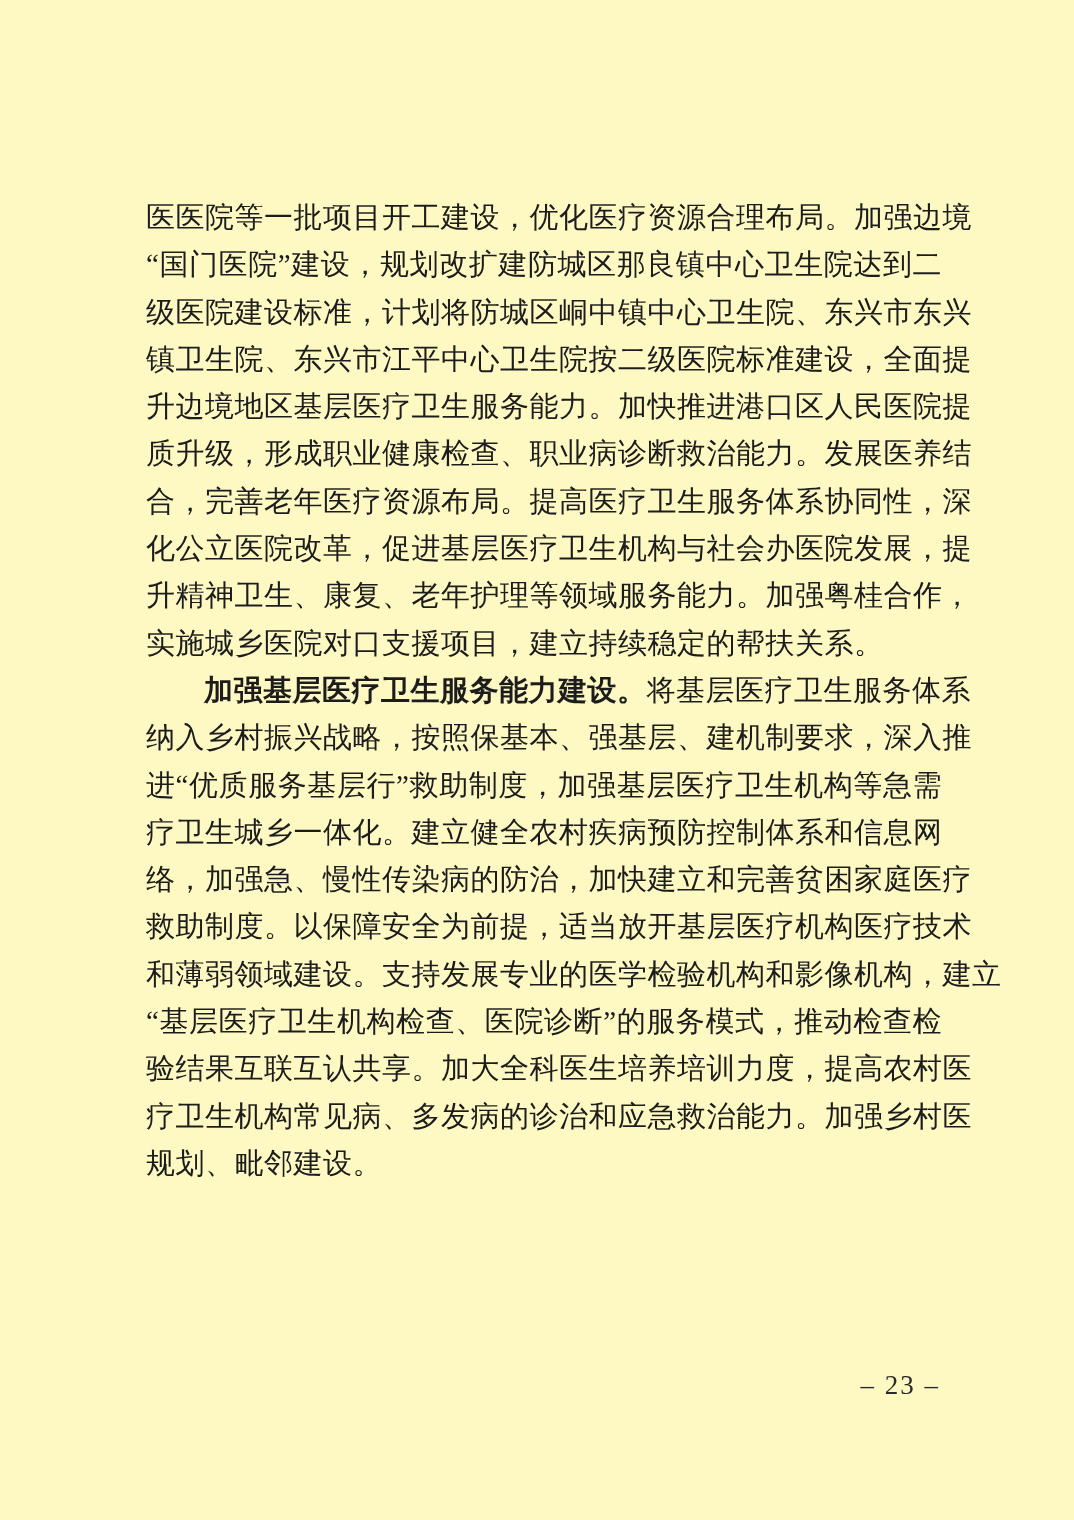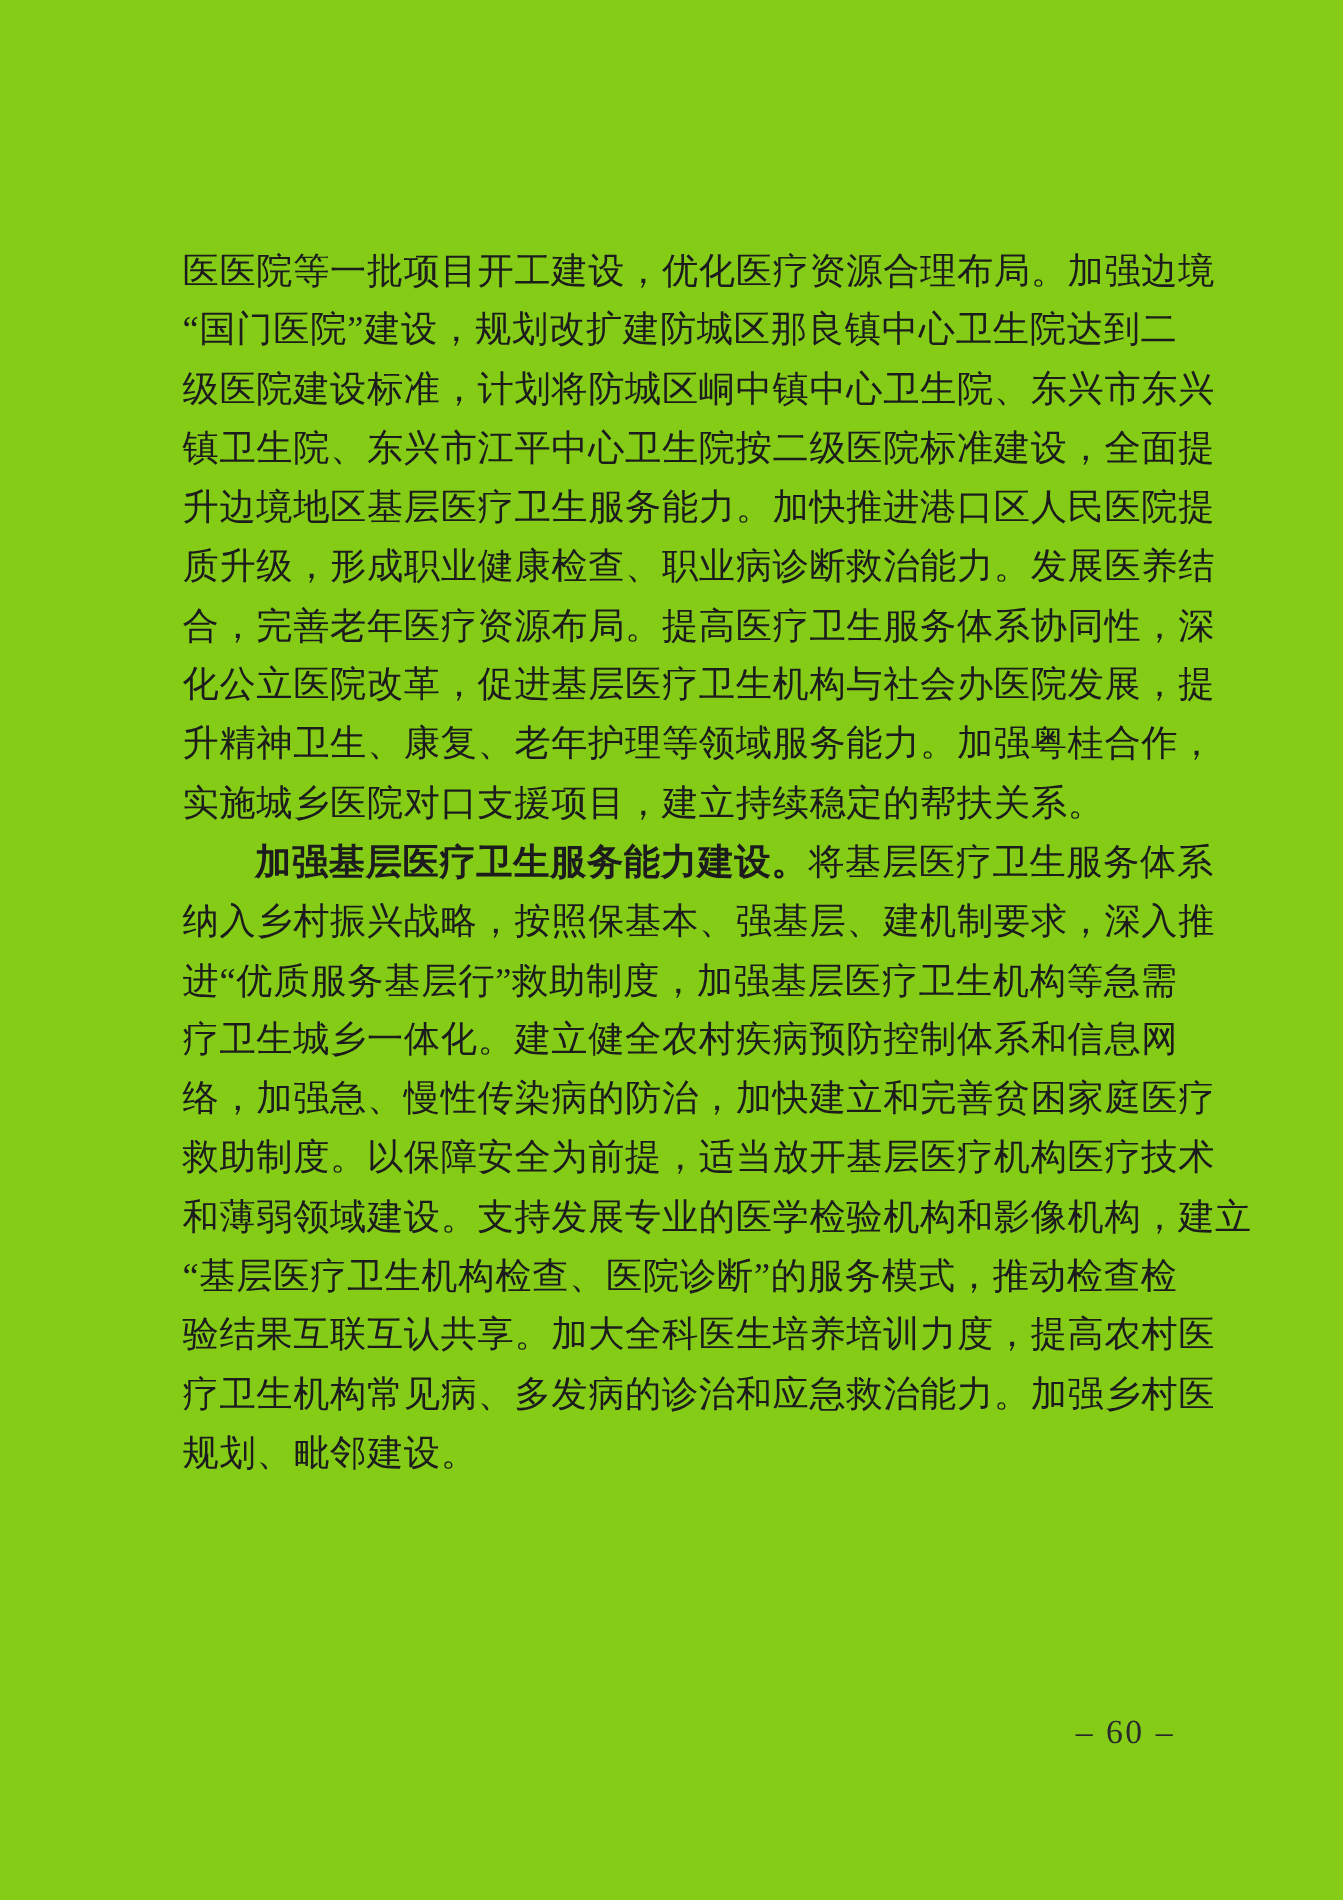--- a/index.html
+++ b/index.html
@@ -4,21 +4,21 @@
 <style>
   html, body {
     margin: 0;
     padding: 0;
     background: #ffffff;
   }
   .page {
     position: relative;
     width: 1074px;
     height: 1520px;
-    background: #84cc16;
+    background: #fef9c3;
     overflow: hidden;
     font-family: "Liberation Serif", "DejaVu Serif", serif;
     color: #1c1c1c;
   }
   .textblock {
     position: absolute;
     left: 146px;
     top: 194px;
     width: 796px;
     font-size: 29px;
@@ -74,14 +74,14 @@
         <div class="line"><span class="seg">疗卫生城乡一体化。建立健全农村疾病预防控制体系和信息网</span></div>
         <div class="line"><span class="seg">络，加强急、慢性传染病的防治，加快建立和完善贫困家庭医疗</span></div>
         <div class="line"><span class="seg">救助制度。以保障安全为前提，适当放开基层医疗机构医疗技术</span></div>
         <div class="line"><span class="seg">和薄弱领域建设。支持发展专业的医学检验机构和影像机构，建立</span></div>
         <div class="line"><span class="seg">“基层医疗卫生机构检查、医院诊断”的服务模式，推动检查检</span></div>
         <div class="line"><span class="seg">验结果互联互认共享。加大全科医生培养培训力度，提高农村医</span></div>
         <div class="line"><span class="seg">疗卫生机构常见病、多发病的诊治和应急救治能力。加强乡村医</span></div>
         <div class="line line-last"><span class="seg">规划、毗邻建设。</span></div>
       </div>
     </div>
-  <div class="page-number">– 60 –</div>
+  <div class="page-number">– 23 –</div>
 </div>
 
 </body></html>

